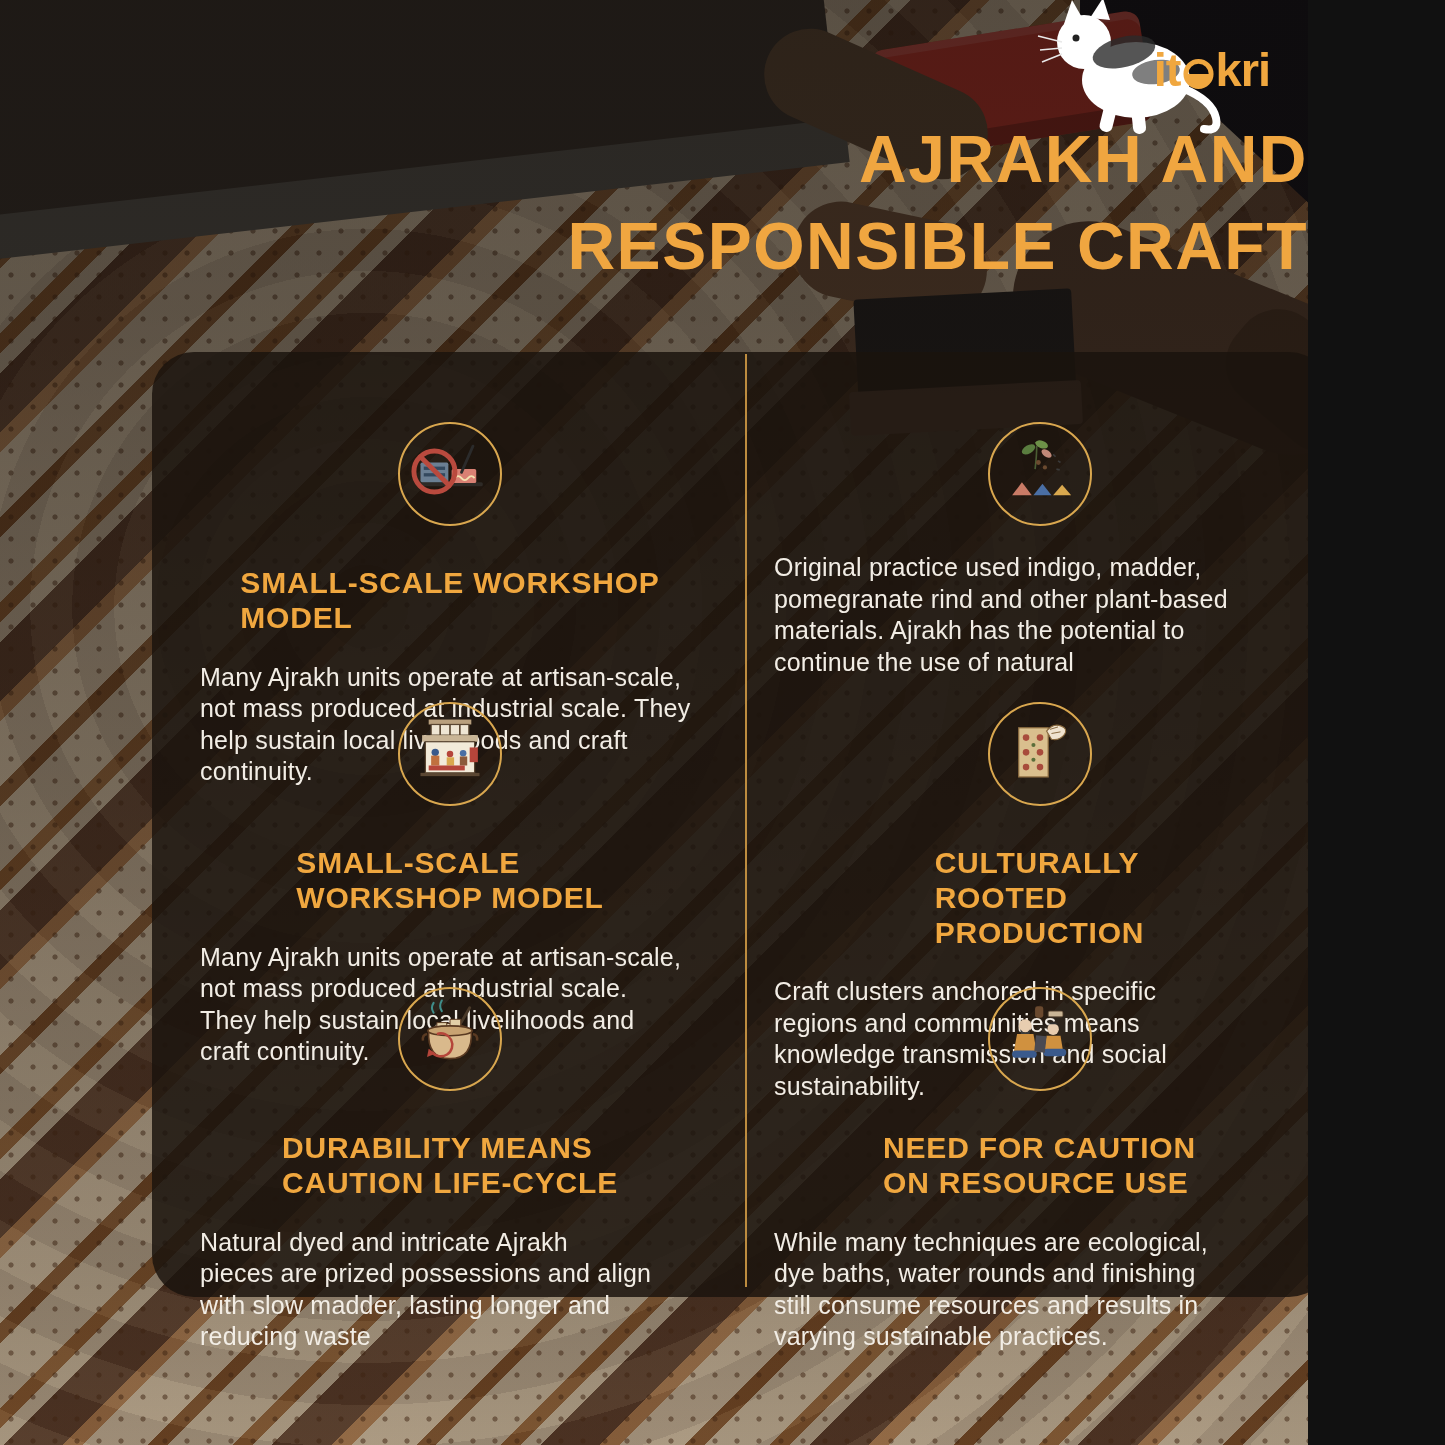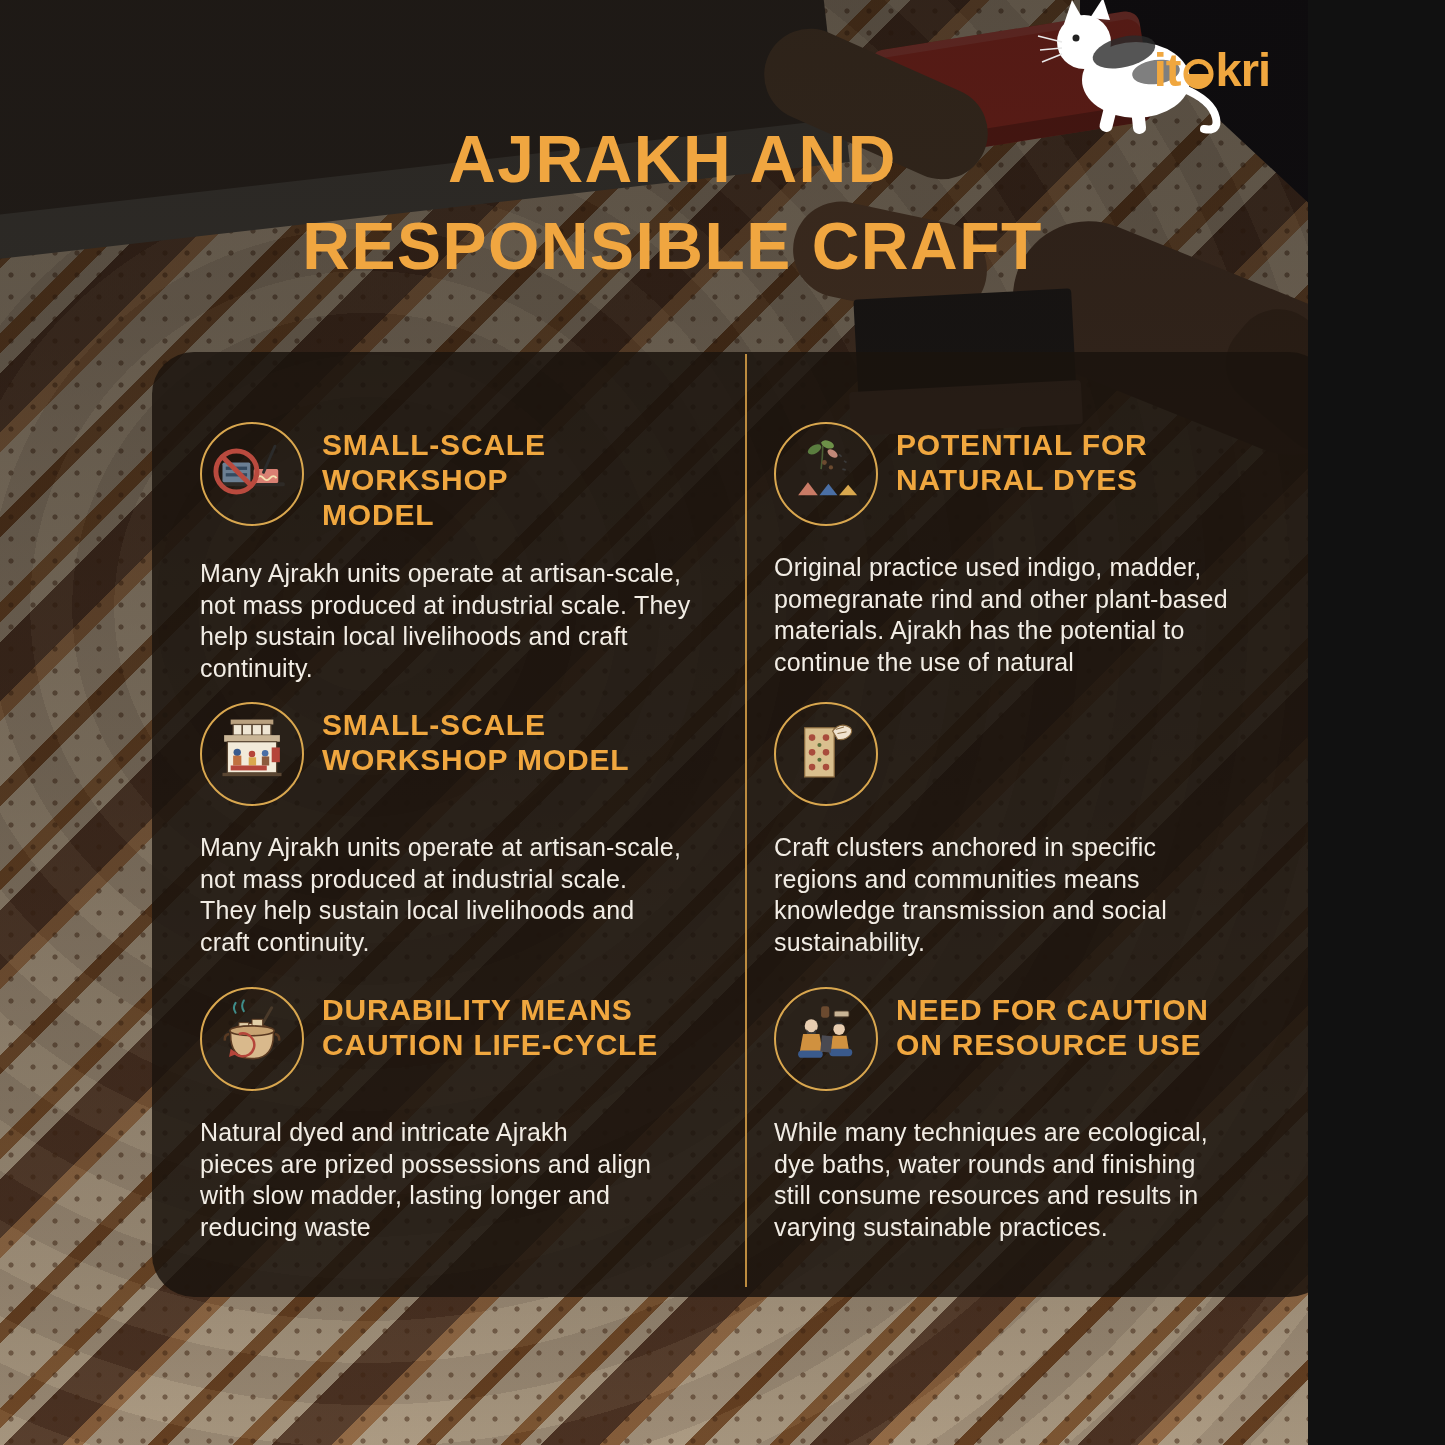--- a/index.html
+++ b/index.html
@@ -38,36 +38,36 @@
   .block{position:absolute;left:856px;top:294px;width:218px;height:108px;background:#262220;transform:rotate(-3deg);border-radius:4px;}
   .block-base{position:absolute;left:850px;top:386px;width:232px;height:44px;background:#bd8f7d;transform:rotate(-3deg);border-radius:4px;}
   .overlay{position:absolute;inset:0;z-index:1;
     background:linear-gradient(180deg, rgba(8,6,5,0.56) 0%, rgba(8,6,5,0.52) 22%, rgba(12,9,7,0.42) 55%, rgba(12,9,7,0.26) 88%, rgba(12,9,7,0.16) 100%);}
   
   .cat{position:absolute;left:1032px;top:-4px;width:210px;height:142px;z-index:3;}
   .brand{position:absolute;right:38px;top:46px;z-index:3;color:#F0A73F;font-weight:bold;font-size:47px;letter-spacing:-1px;display:flex;align-items:center;line-height:1;}
   .brand .o{width:33px;height:40px;margin:4px 1px 0 1px;}
   .title{
     position:absolute;left:0;right:0;top:116px;z-index:3;margin:0;
-    text-align:center;white-space:pre-line;
+    text-align:right;white-space:pre-line;
     color:#F0A640;font-size:66px;font-weight:bold;letter-spacing:1.5px;line-height:1.32;padding-left:37px;
   }
   .panel{
     position:absolute;left:152px;top:352px;width:1179px;height:945px;z-index:2;
     background:rgba(26,19,13,0.84);border-radius:42px;
   }
   .divider{position:absolute;left:593px;top:2px;bottom:10px;width:2px;background:#BD8C3F;}
   .grid{
     position:absolute;inset:0;display:grid;
     grid-template-columns:594px 585px;grid-template-rows:280px 285px 1fr;
     padding-top:58px;box-sizing:border-box;
   }
   .item{padding:12px 46px 0 48px;box-sizing:border-box;}
   .item.right{padding:12px 26px 0 28px;}
-  .item-head{display:flex;gap:18px;align-items:flex-start;}
+  .item-head{display:flex;gap:34px;align-items:center;flex-direction:column;}
   .icon-circle{
     flex:none;width:100px;height:100px;border:2px solid #D9A74F;border-radius:50%;
     display:flex;align-items:center;justify-content:center;
   }
   .icon-circle svg{width:82px;height:82px;}
   .item-title{
     margin:6px 0 0 0;white-space:pre-line;
     color:#F0A73F;font-size:30px;font-weight:bold;letter-spacing:0.8px;line-height:1.16;
   }
   .item-body{
@@ -158,22 +158,20 @@
               <ellipse cx="52" cy="14" rx="8" ry="4.5" fill="#6d9148" transform="rotate(20 52 14)"></ellipse>
               <ellipse cx="58" cy="25" rx="7" ry="4" fill="#c08878" transform="rotate(35 58 25)"></ellipse>
               <circle cx="48" cy="36" r="3" fill="#6b4a2f"></circle>
               <circle cx="56" cy="42" r="2.6" fill="#6b4a2f"></circle>
               <path d="M66 26 l3 3 M72 34 l3 2 M70 44 l4 1" stroke="#3a3a3a" stroke-width="2"></path>
               <polygon points="16,76 28,60 40,76" fill="#c97b66"></polygon>
               <polygon points="42,76 53,62 64,76" fill="#4a6fa5"></polygon>
               <polygon points="66,76 77,63 88,76" fill="#d9a84e"></polygon>
             </svg>
           </div>
-          <h2 class="item-title">POTENTIAL FOR
-NATURAL DYES</h2>
         </div>
         <p class="item-body">Original practice used indigo, madder,
 pomegranate rind and other plant-based
 materials. Ajrakh has the potential to
 continue the use of natural</p>
       </section>
 
       <section class="item">
         <div class="item-head">
           <div class="icon-circle">
@@ -215,20 +213,23 @@
               <circle cx="33" cy="48" r="4" fill="#a84b3c"></circle>
                 <circle cx="50" cy="48" r="4" fill="#a84b3c"></circle>
               <circle cx="33" cy="66" r="4" fill="#a84b3c"></circle>
                 <circle cx="50" cy="66" r="4" fill="#a84b3c"></circle>
               <circle cx="42" cy="39" r="2.5" fill="#5a6e3a"></circle>
                 <circle cx="42" cy="57" r="2.5" fill="#5a6e3a"></circle>
               <path d="M58 22 q8 -10 18 -6 q8 3 4 10 q-6 8 -16 6 z" fill="#f0e3cf" stroke="#8a6a3f" stroke-width="1.4"></path>
               <path d="M62 20 l10 -3 M64 25 l11 -2" stroke="#8a6a3f" stroke-width="1.2"></path>
             </svg>
           </div>
+          <h2 class="item-title">CULTURALLY
+ROOTED
+PRODUCTION</h2>
         </div>
         <p class="item-body">Craft clusters anchored in specific
 regions and communities means
 knowledge transmission and social
 sustainability.</p>
       </section>
 
       <section class="item">
         <div class="item-head">
           <div class="icon-circle">

